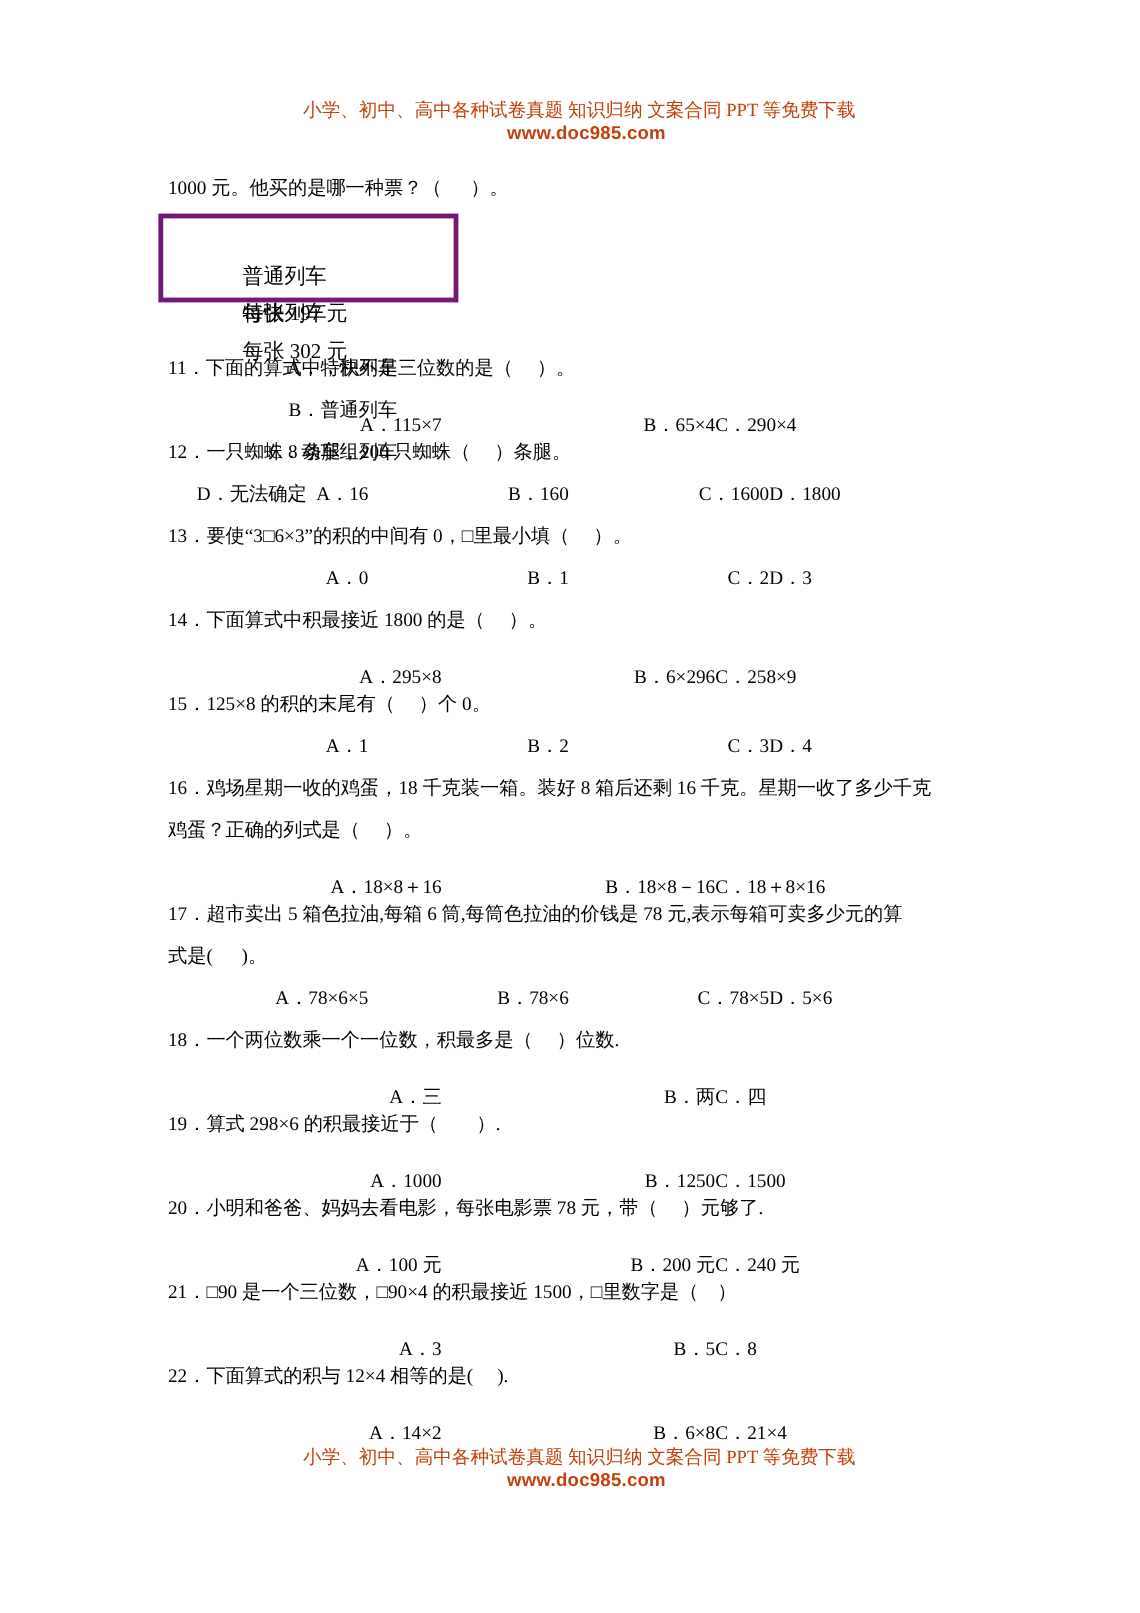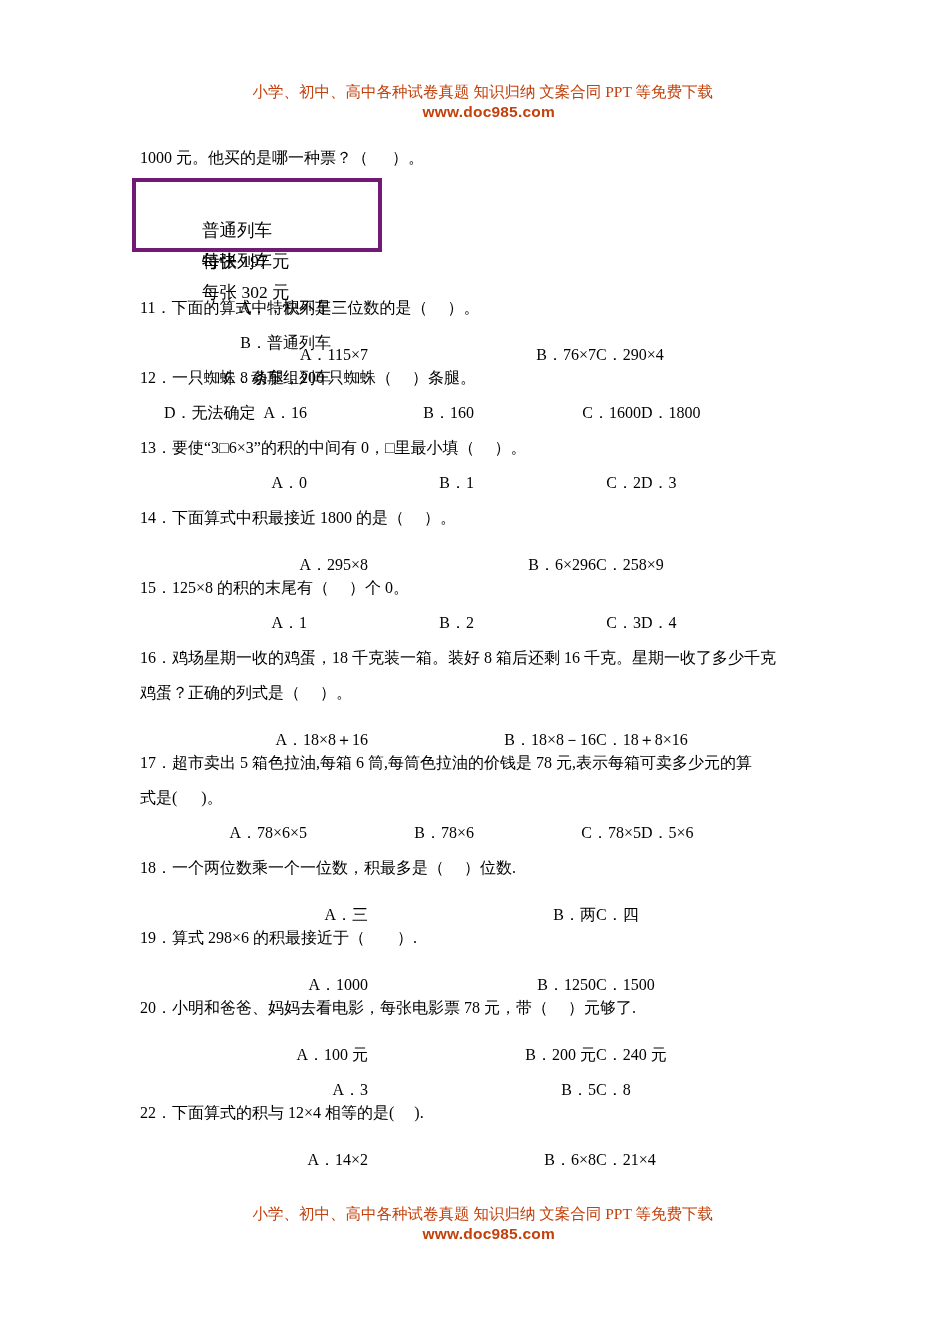--- a/index.html
+++ b/index.html
@@ -90,41 +90,42 @@
 
     <div class="line opts c4">
       <span>A．特快列车</span>
       <span>B．普通列车</span>
       <span>C．动车组列车</span>
       <span>D．无法确定</span>
     </div>
 
     <div id="questions">
         <div class="line">11．下面的算式中，积不是三位数的是（     ）。</div>
-        <div class="line opts c3"><span>A．115×7</span><span>B．76×7</span><span>C．290×4</span></div>
+        <div class="line opts c3"><span>A．115×7</span><span>B．65×4</span><span>C．290×4</span></div>
         <div class="line">12．一只蜘蛛 8 条腿，200 只蜘蛛（     ）条腿。</div>
         <div class="line opts c4"><span>A．16</span><span>B．160</span><span>C．1600</span><span>D．1800</span></div>
         <div class="line">13．要使“3□6×3”的积的中间有 0，□里最小填（     ）。</div>
         <div class="line opts c4"><span>A．0</span><span>B．1</span><span>C．2</span><span>D．3</span></div>
         <div class="line">14．下面算式中积最接近 1800 的是（     ）。</div>
         <div class="line opts c3"><span>A．295×8</span><span>B．6×296</span><span>C．258×9</span></div>
         <div class="line">15．125×8 的积的末尾有（     ）个 0。</div>
         <div class="line opts c4"><span>A．1</span><span>B．2</span><span>C．3</span><span>D．4</span></div>
         <div class="line">16．鸡场星期一收的鸡蛋，18 千克装一箱。装好 8 箱后还剩 16 千克。星期一收了多少千克</div>
         <div class="line">鸡蛋？正确的列式是（     ）。</div>
         <div class="line opts c3"><span>A．18×8＋16</span><span>B．18×8－16</span><span>C．18＋8×16</span></div>
         <div class="line">17．超市卖出 5 箱色拉油,每箱 6 筒,每筒色拉油的价钱是 78 元,表示每箱可卖多少元的算</div>
         <div class="line">式是(      )。</div>
         <div class="line opts c4"><span>A．78×6×5</span><span>B．78×6</span><span>C．78×5</span><span>D．5×6</span></div>
         <div class="line">18．一个两位数乘一个一位数，积最多是（     ）位数.</div>
         <div class="line opts c3"><span>A．三</span><span>B．两</span><span>C．四</span></div>
         <div class="line">19．算式 298×6 的积最接近于（        ）.</div>
         <div class="line opts c3"><span>A．1000</span><span>B．1250</span><span>C．1500</span></div>
         <div class="line">20．小明和爸爸、妈妈去看电影，每张电影票 78 元，带（     ）元够了.</div>
         <div class="line opts c3"><span>A．100 元</span><span>B．200 元</span><span>C．240 元</span></div>
+        <div class="line">21．□90 是一个三位数，□90×4 的积最接近 1500，□里数字是（    ）</div>
         <div class="line opts c3"><span>A．3</span><span>B．5</span><span>C．8</span></div>
         <div class="line">22．下面算式的积与 12×4 相等的是(     ).</div>
         <div class="line opts c3"><span>A．14×2</span><span>B．6×8</span><span>C．21×4</span></div>
       </div>
 
   </div>
 
   <div class="banner bottom">
     <span>小学、初中、高中各种试卷真题 知识归纳 文案合同 PPT 等免费下载</span>
     <span class="url">www.doc985.com</span>

